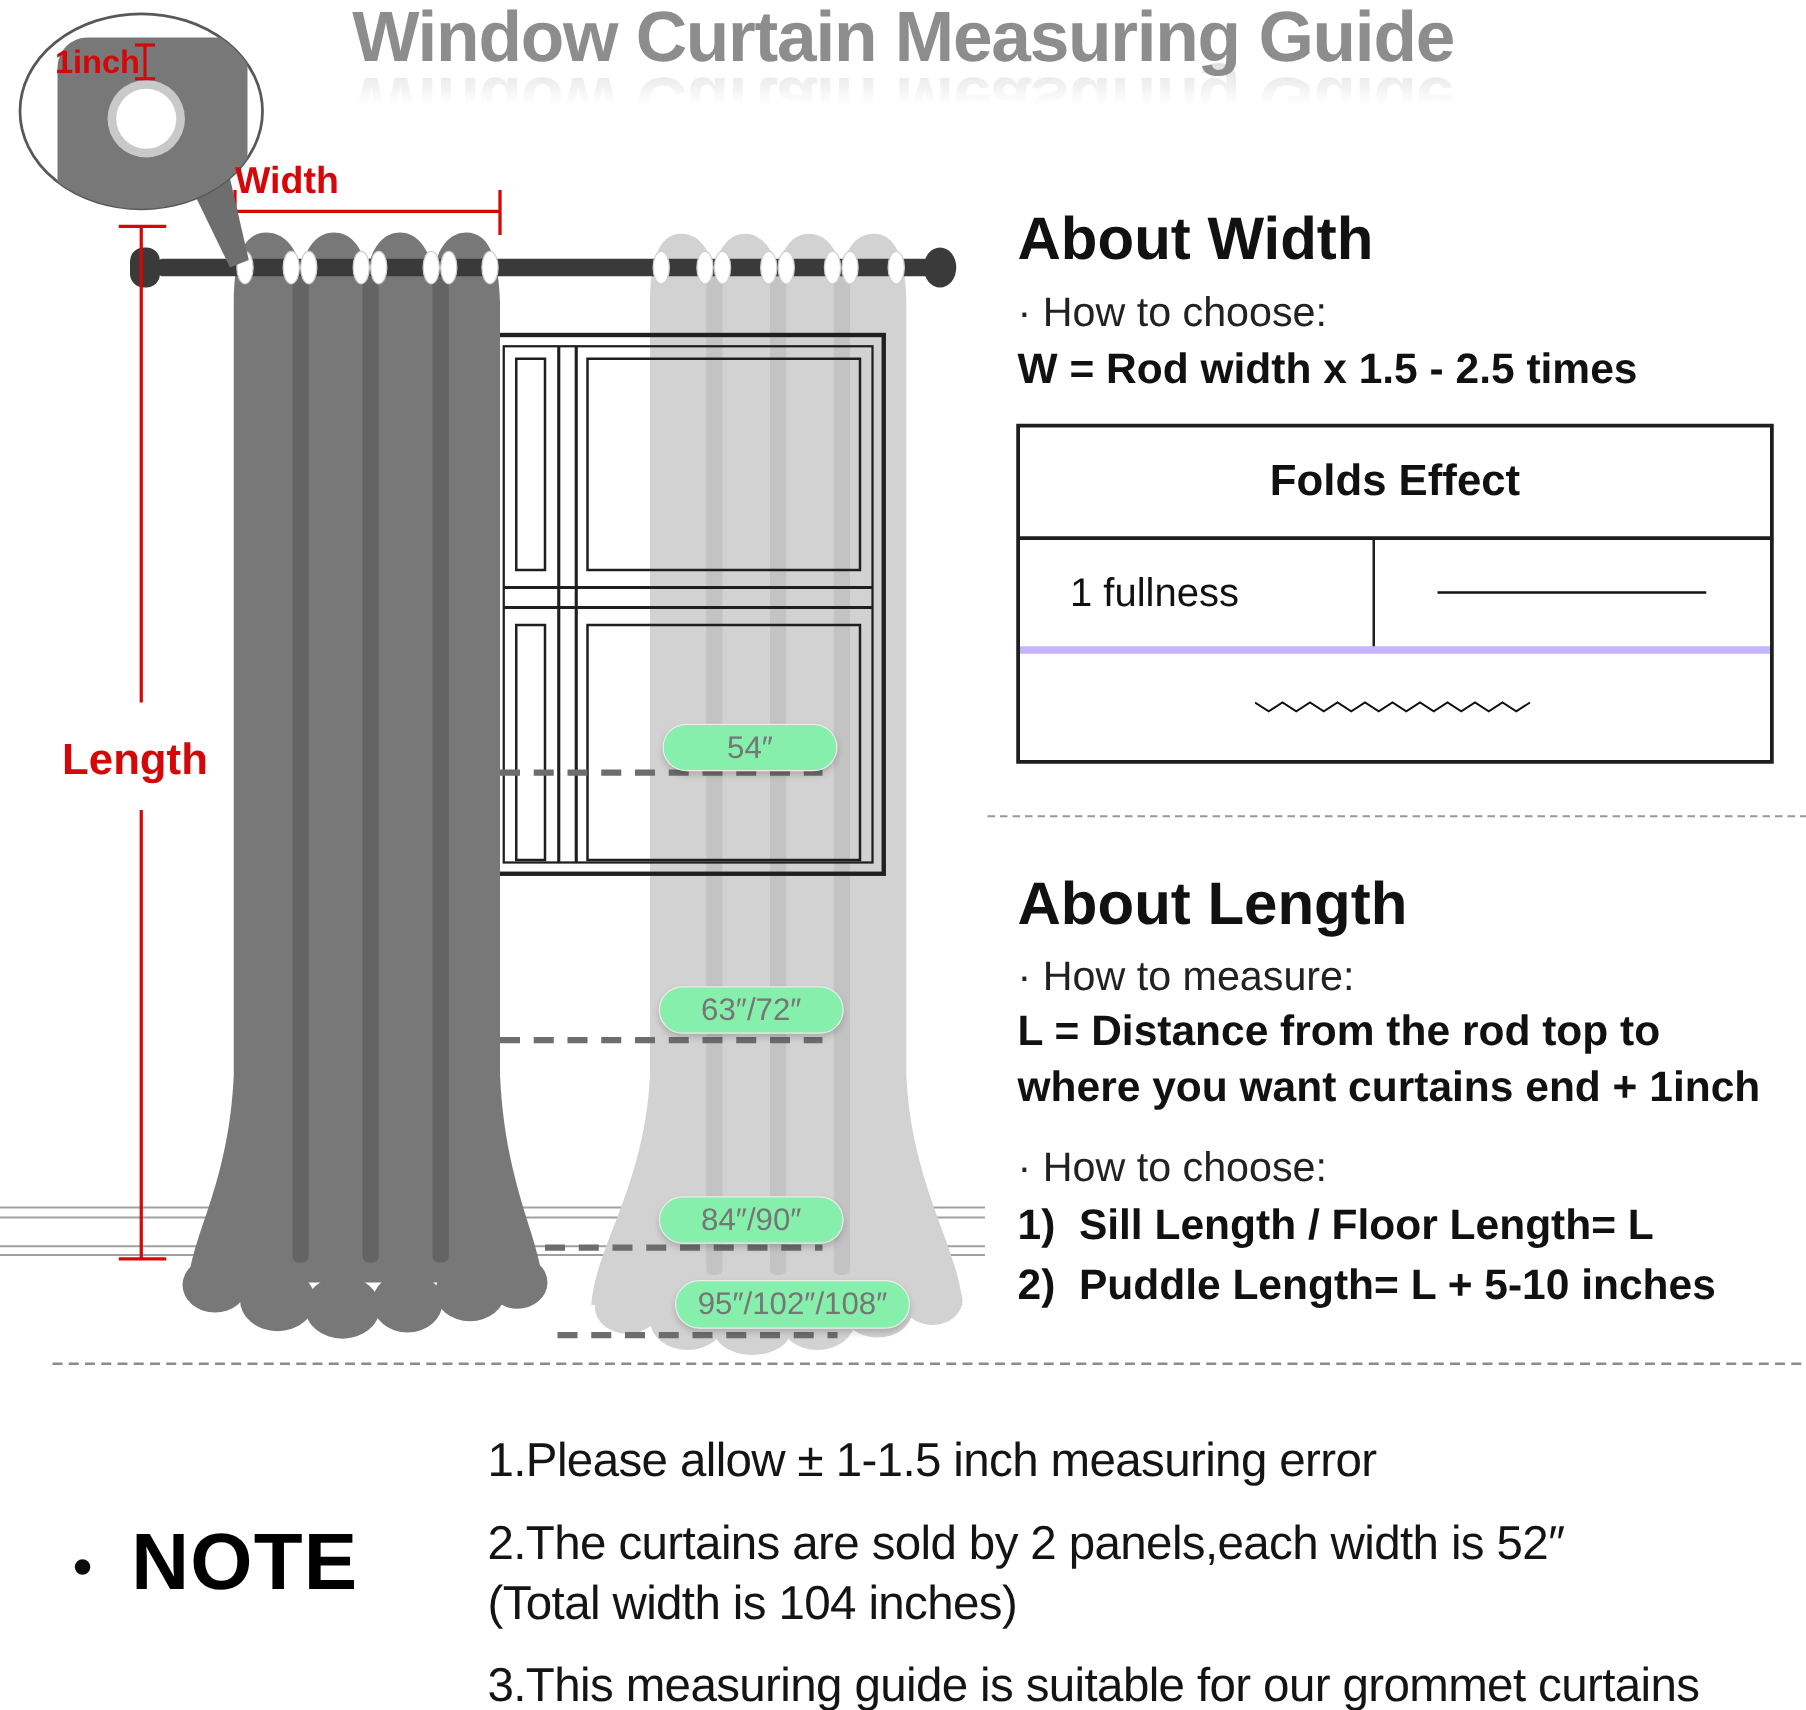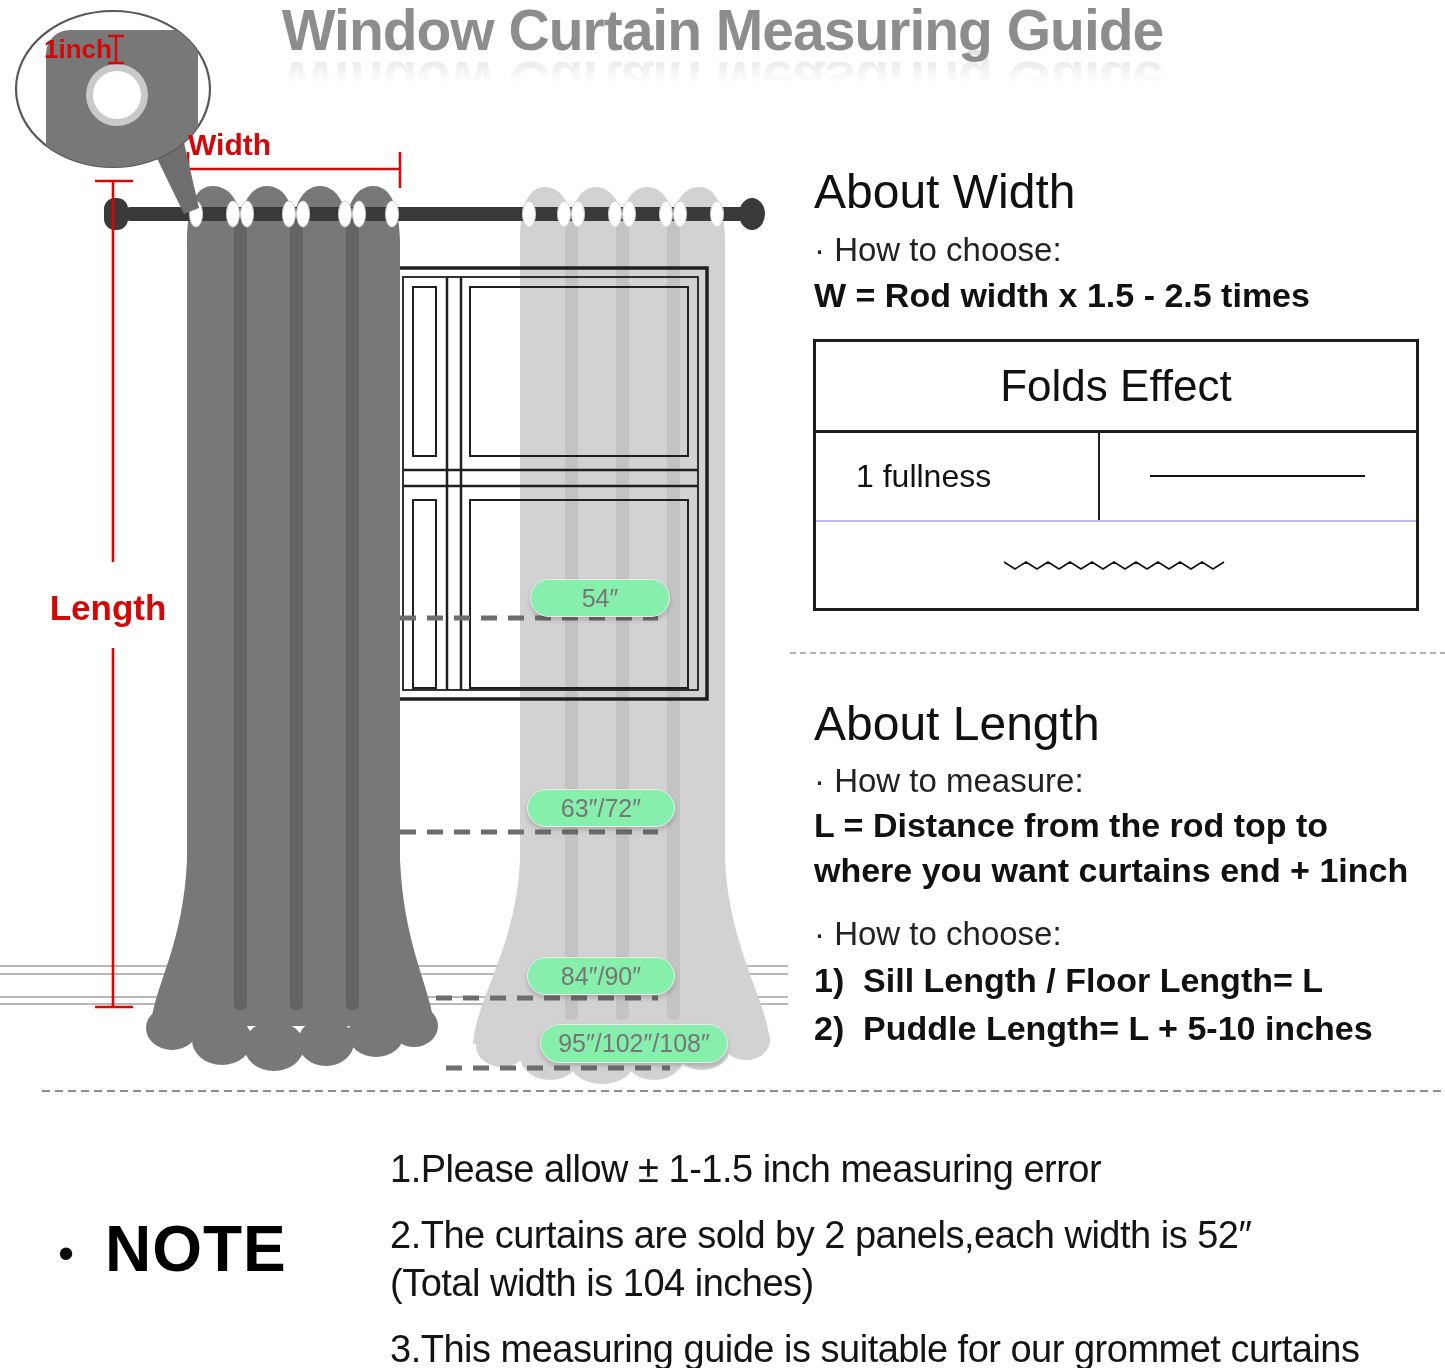--- a/index.html
+++ b/index.html
@@ -13,29 +13,29 @@
   .title-reflection{transform:scaleY(-1);opacity:.30;margin-top:-12px;color:#8d8d8d;
     -webkit-mask-image:linear-gradient(to top,rgba(0,0,0,.9) 0%,rgba(0,0,0,0) 55%);
     mask-image:linear-gradient(to top,rgba(0,0,0,.9) 0%,rgba(0,0,0,0) 55%)}
   
   .red-label{color:#d40808;font-weight:700;z-index:3}
   
   .pill{position:absolute;z-index:3;background:#86efac;border:1px solid #ececec;border-radius:20px;
         box-shadow:0 3px 5px rgba(0,0,0,.18);display:flex;align-items:center;justify-content:center;
         font-size:25px;color:#767676}
   
-  .h1{font-size:48px;font-weight:400;color:#111;z-index:3}
+  .h1{font-size:48px;font-weight:700;color:#111;z-index:3}
   .line{font-size:33px;color:#222;z-index:3}
   .bline{font-size:34px;font-weight:600;color:#111;z-index:3;white-space:pre}
   
   .folds-table{position:absolute;left:813px;top:339px;width:606px;height:272px;z-index:3;
                border:3px solid #1e1e1e;box-sizing:border-box;display:flex;flex-direction:column;background:transparent}
   .ft-header{flex:1.02;border-bottom:3px solid #1e1e1e;display:flex;align-items:center;justify-content:center;
-             font-size:44px;font-weight:400;color:#111}
-  .ft-row{flex:1;display:flex;border-bottom:2px solid #c4b5fd}
+             font-size:35px;font-weight:700;color:#111}
+  .ft-row{flex:1;display:flex;border-bottom:6px solid #c4b5fd}
   .ft-row:last-child{border-bottom:none}
   .ft-label{width:284px;border-right:2.5px solid #1e1e1e;display:flex;align-items:center;
             padding-left:40px;font-size:32px;color:#111;box-sizing:border-box}
   .ft-symbol{flex:1;display:flex;align-items:center;justify-content:center}
   
   .note-line{font-size:38px;color:#141414;z-index:3;letter-spacing:-0.5px}
   .note-head{font-size:64px;font-weight:700;color:#000000;z-index:3;letter-spacing:1px}
   .note-bullet{font-size:46px;color:#0c0c0c;z-index:3}
 </style>
 </head>

